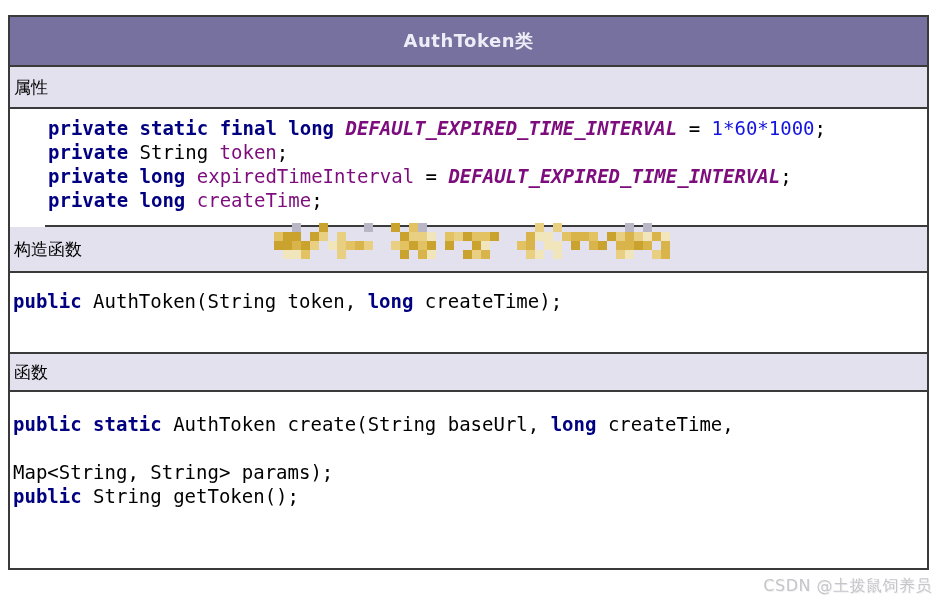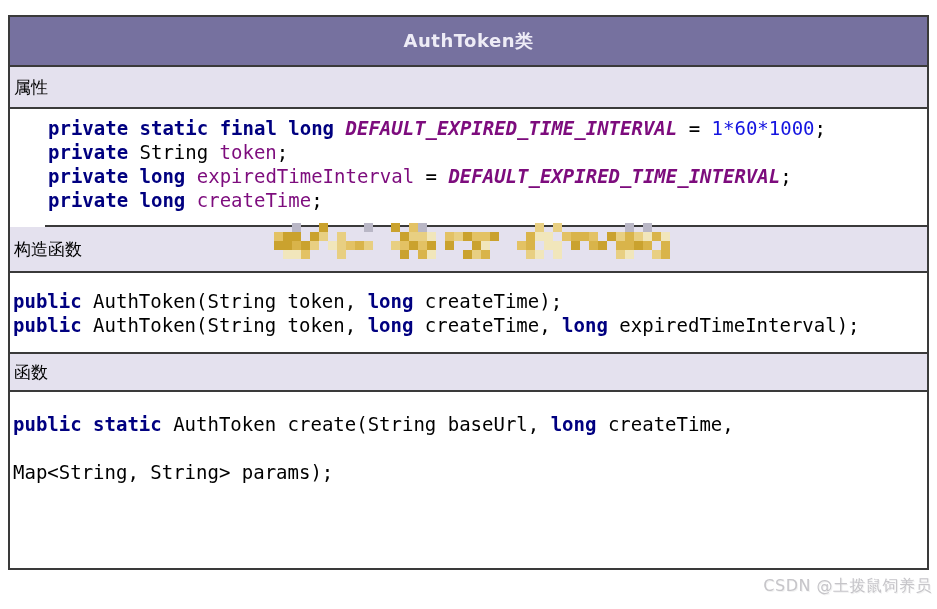--- a/index.html
+++ b/index.html
@@ -175,30 +175,30 @@
           <rect x="279" y="27" width="9" height="9" fill="#f1e6bb"></rect>
           <rect x="342" y="27" width="9" height="9" fill="#e8cf82"></rect>
           <rect x="351" y="27" width="9" height="9" fill="#f1e6bb"></rect>
           <rect x="378" y="27" width="9" height="9" fill="#e8cf82"></rect>
           <rect x="387" y="27" width="9" height="9" fill="#d9b44a"></rect>
         </svg>
     </div>
 
     <div class="row row-code code-ctors">
         <div class="code-line"><span class="seg kw">public</span><span class="seg plain"> AuthToken(String token, </span><span class="seg kw">long</span><span class="seg plain"> createTime);</span></div>
-        <div class="code-line"><span class="seg kw">public</span><span class="seg plain"> AuthToken(String token, </span><span class="seg kw">long</span><span class="seg plain"> createTime, </span><span class="seg kw">long</span><span class="seg plain"> expiredTimeInterval);</span></div>
       </div>
 
     <div class="row row-section sec-methods">
       <span>函数</span>
     </div>
 
     <div class="row row-code code-methods">
         <div class="code-line"><span class="seg kw">public</span><span class="seg plain"> </span><span class="seg kw">static</span><span class="seg plain"> AuthToken create(String baseUrl, </span><span class="seg kw">long</span><span class="seg plain"> createTime,</span></div>
         <div class="code-line">&nbsp;</div>
         <div class="code-line"><span class="seg plain">Map&lt;String, String&gt; params);</span></div>
+        <div class="code-line"><span class="seg kw">public</span><span class="seg plain"> String getToken();</span></div>
       </div>
 
   </div>
 
   <div class="csdn-watermark">CSDN @土拨鼠饲养员</div>
 
 </div>
 
 </body></html>

